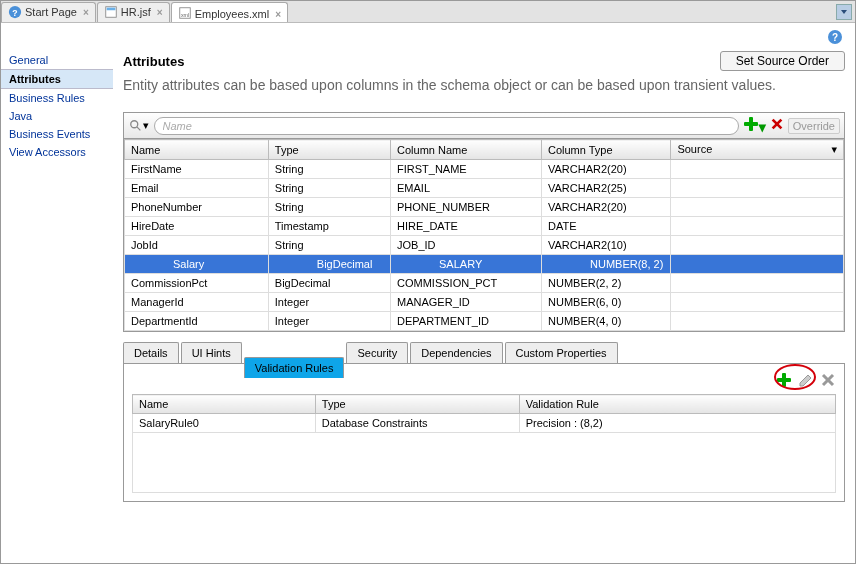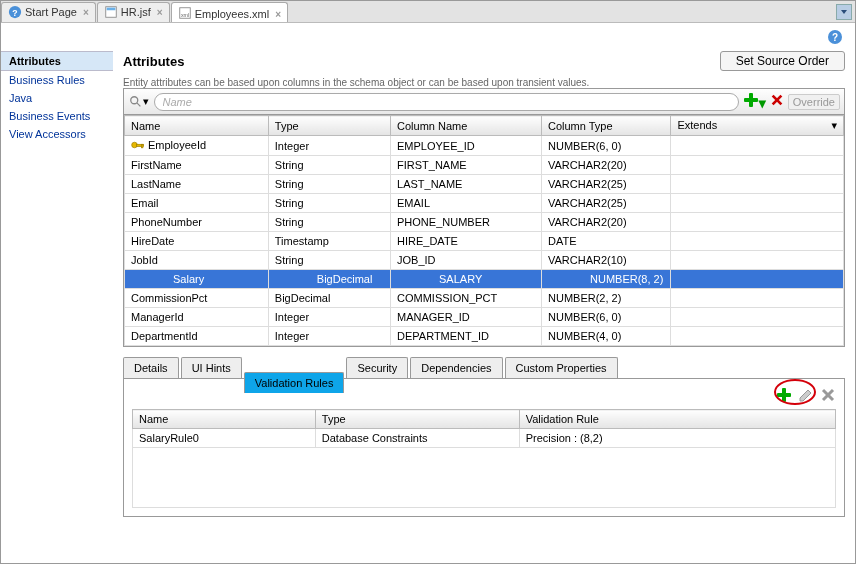--- a/index.html
+++ b/index.html
@@ -23,21 +23,21 @@
 .content { display: flex; flex: 1; overflow: hidden; }
 .sidebar { width: 112px; background: #fff; padding: 4px 0; }
 .sidebar .item { padding: 3px 8px; color: #003399; cursor: pointer; font-size: 11px; }
 .sidebar .item.active { font-weight: bold; background: #d6e7f7; color: #000; border-top: 1px solid #bbc; border-bottom: 1px solid #bbc; }
 .main { flex: 1; padding: 4px 10px; display: flex; flex-direction: column; overflow: hidden; }
 
 
 .titlerow { display: flex; align-items: center; margin-bottom: 6px; }
 .titlerow h2 { font-size: 13px; font-weight: bold; flex: 1; }
 .btn { background: #f5f5f5; border: 1px solid #999; border-radius: 3px; padding: 2px 15px; font-size: 12px; cursor: pointer; text-align: center; }
-.desc { color: #666; font-size: 10px; margin-bottom: 0; }
+.desc { color: #666; font-size: 14px; margin-bottom: 19px; }
 
 
 .tbltoolbar { display: flex; align-items: center; background: linear-gradient(#fefefe,#e8e8e8); border: 1px solid #999; border-bottom: none; padding: 3px 4px; gap: 4px; }
 .searchicon { display: flex; align-items: center; padding: 1px; }
 .searchbox { flex: 1; height: 18px; border: 1px solid #aaa; border-radius: 9px; padding: 0 8px; font-size: 11px; color: #888; background: #fff; }
 .searchbox::placeholder { color: #aaa; font-style: italic; }
 .tbltoolbar .add { color: #090; font-weight: bold; font-size: 14px; cursor: pointer; }
 .tbltoolbar .del { color: #c00; font-weight: bold; font-size: 12px; cursor: pointer; }
 .tbltoolbar .override { background: #f0f0f0; border: 1px solid #ccc; color: #999; padding: 1px 4px; font-size: 11px; border-radius: 2px; }
 
@@ -99,20 +99,21 @@
   <div class="helprow">
     <svg class="help-icon" viewBox="0 0 16 16">
         <circle cx="8" cy="8" r="7" fill="#4a90d9"></circle>
         <text x="8" y="12" text-anchor="middle" font-size="10" fill="#fff" font-weight="bold">?</text>
       </svg>
   </div>
 
   <div class="content">
 
     <div class="sidebar">
+      <div class="item">General</div>
       <div class="item active">Attributes</div>
       <div class="item">Business Rules</div>
       <div class="item">Java</div>
       <div class="item">Business Events</div>
       <div class="item">View Accessors</div>
     </div>
 
     <div class="main">
       <div class="titlerow">
         <h2>Attributes</h2>
@@ -144,47 +145,29 @@
       </div>
 
       <div class="tblwrap">
         <table>
           <thead>
             <tr>
               <th style="width:20%">Name</th>
               <th style="width:17%">Type</th>
               <th style="width:21%">Column Name</th>
               <th style="width:18%">Column Type</th>
-              <th><span>Extends</span><span style="float:right">▾</span></th>
+              <th><span>Source</span><span style="float:right">▾</span></th>
             </tr>
           </thead>
           <tbody id="attr-tbody">
               <tr>
-                <td><span class="key-icon"><svg width="14" height="10" viewBox="0 0 20 12">
-                      <circle cx="5" cy="6" r="4" fill="#e6b800" stroke="#a08000"></circle>
-                      <rect x="8" y="5" width="10" height="3" fill="#e6b800" stroke="#a08000"></rect>
-                      <rect x="15" y="5" width="2" height="5" fill="#e6b800" stroke="#a08000"></rect>
-                    </svg></span>EmployeeId</td>
-                <td>Integer</td>
-                <td>EMPLOYEE_ID</td>
-                <td>NUMBER(6, 0)</td>
-                <td></td>
-              </tr>
-              <tr>
                 <td>FirstName</td>
                 <td>String</td>
                 <td>FIRST_NAME</td>
                 <td>VARCHAR2(20)</td>
-                <td></td>
-              </tr>
-              <tr>
-                <td>LastName</td>
-                <td>String</td>
-                <td>LAST_NAME</td>
-                <td>VARCHAR2(25)</td>
                 <td></td>
               </tr>
               <tr>
                 <td>Email</td>
                 <td>String</td>
                 <td>EMAIL</td>
                 <td>VARCHAR2(25)</td>
                 <td></td>
               </tr>
               <tr>

